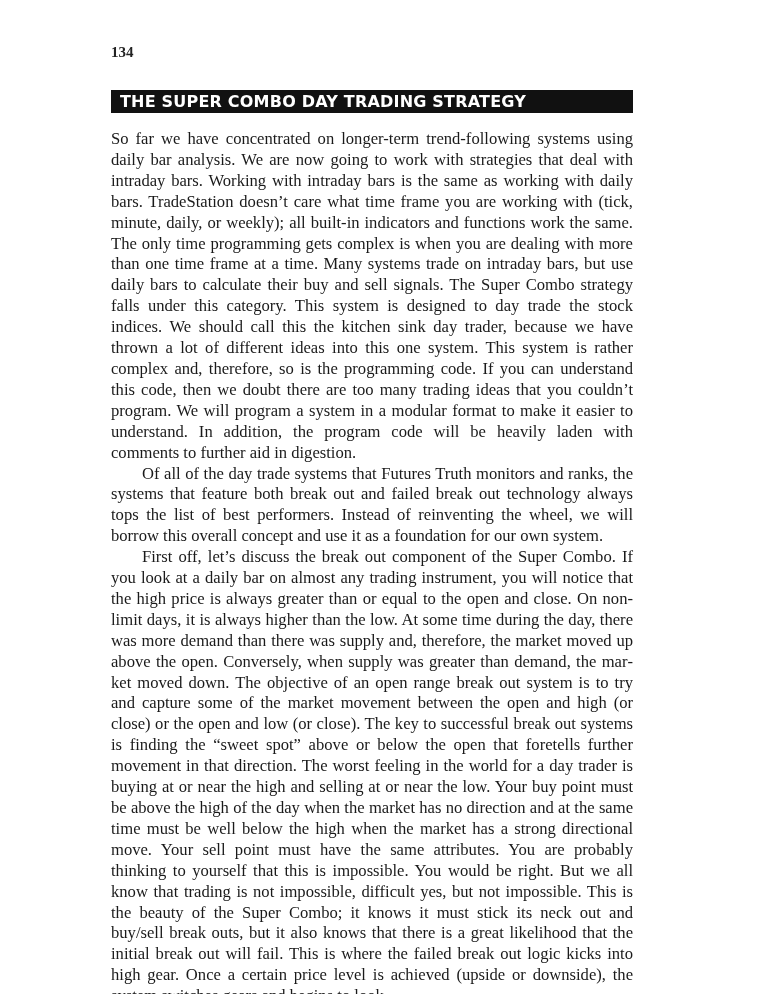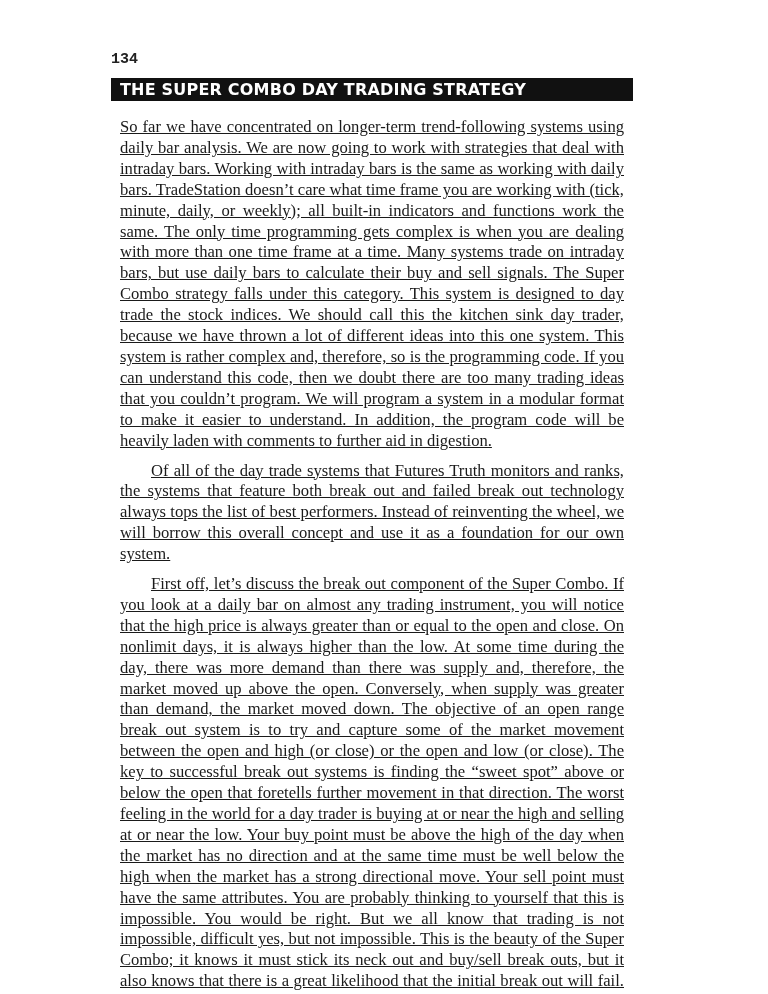--- a/index.html
+++ b/index.html
@@ -15,33 +15,33 @@
       color: #1a1a1a;
     }
     .page {
       position: absolute;
       left: 111px;
       top: 44px;
       width: 522px;
     }
     .running-head {
       display: flex;
-      align-items: flex-end;
+      align-items: flex-start;
       height: 24px;
-      font-family: Liberation Mono, monospace;
+      font-family: Liberation Serif, serif;
       font-size: 13.5px;
       color: #222;
     }
     .folio {
       font-weight: bold;
       font-size: 15px;
       width: 45px;
     }
     .section-bar {
-      margin-top: 10px;
+      margin-top: 22px;
       background: #111111;
       color: #ffffff;
       font-family: "DejaVu Sans", sans-serif;
       font-weight: bold;
       font-size: 16px;
       letter-spacing: 0.2px;
       height: 23px;
       line-height: 24px;
       padding-left: 9px;
       white-space: nowrap;
@@ -49,22 +49,21 @@
     }
     .body-text {
       margin-top: 16px;
       font-family: "Liberation Serif", serif;
       font-size: 16.6px;
       line-height: 20.9px;
       text-align: justify;
       hyphens: manual;
     }
     .body-text p {
-      margin: 9px;
-      text-decoration: underline;
+      margin: 0;
     }
     .body-text p.indent {
       text-indent: 31px;
     }
   </style>
 </head>
 <body>
 
 <div class="page">
   <div class="running-head">

